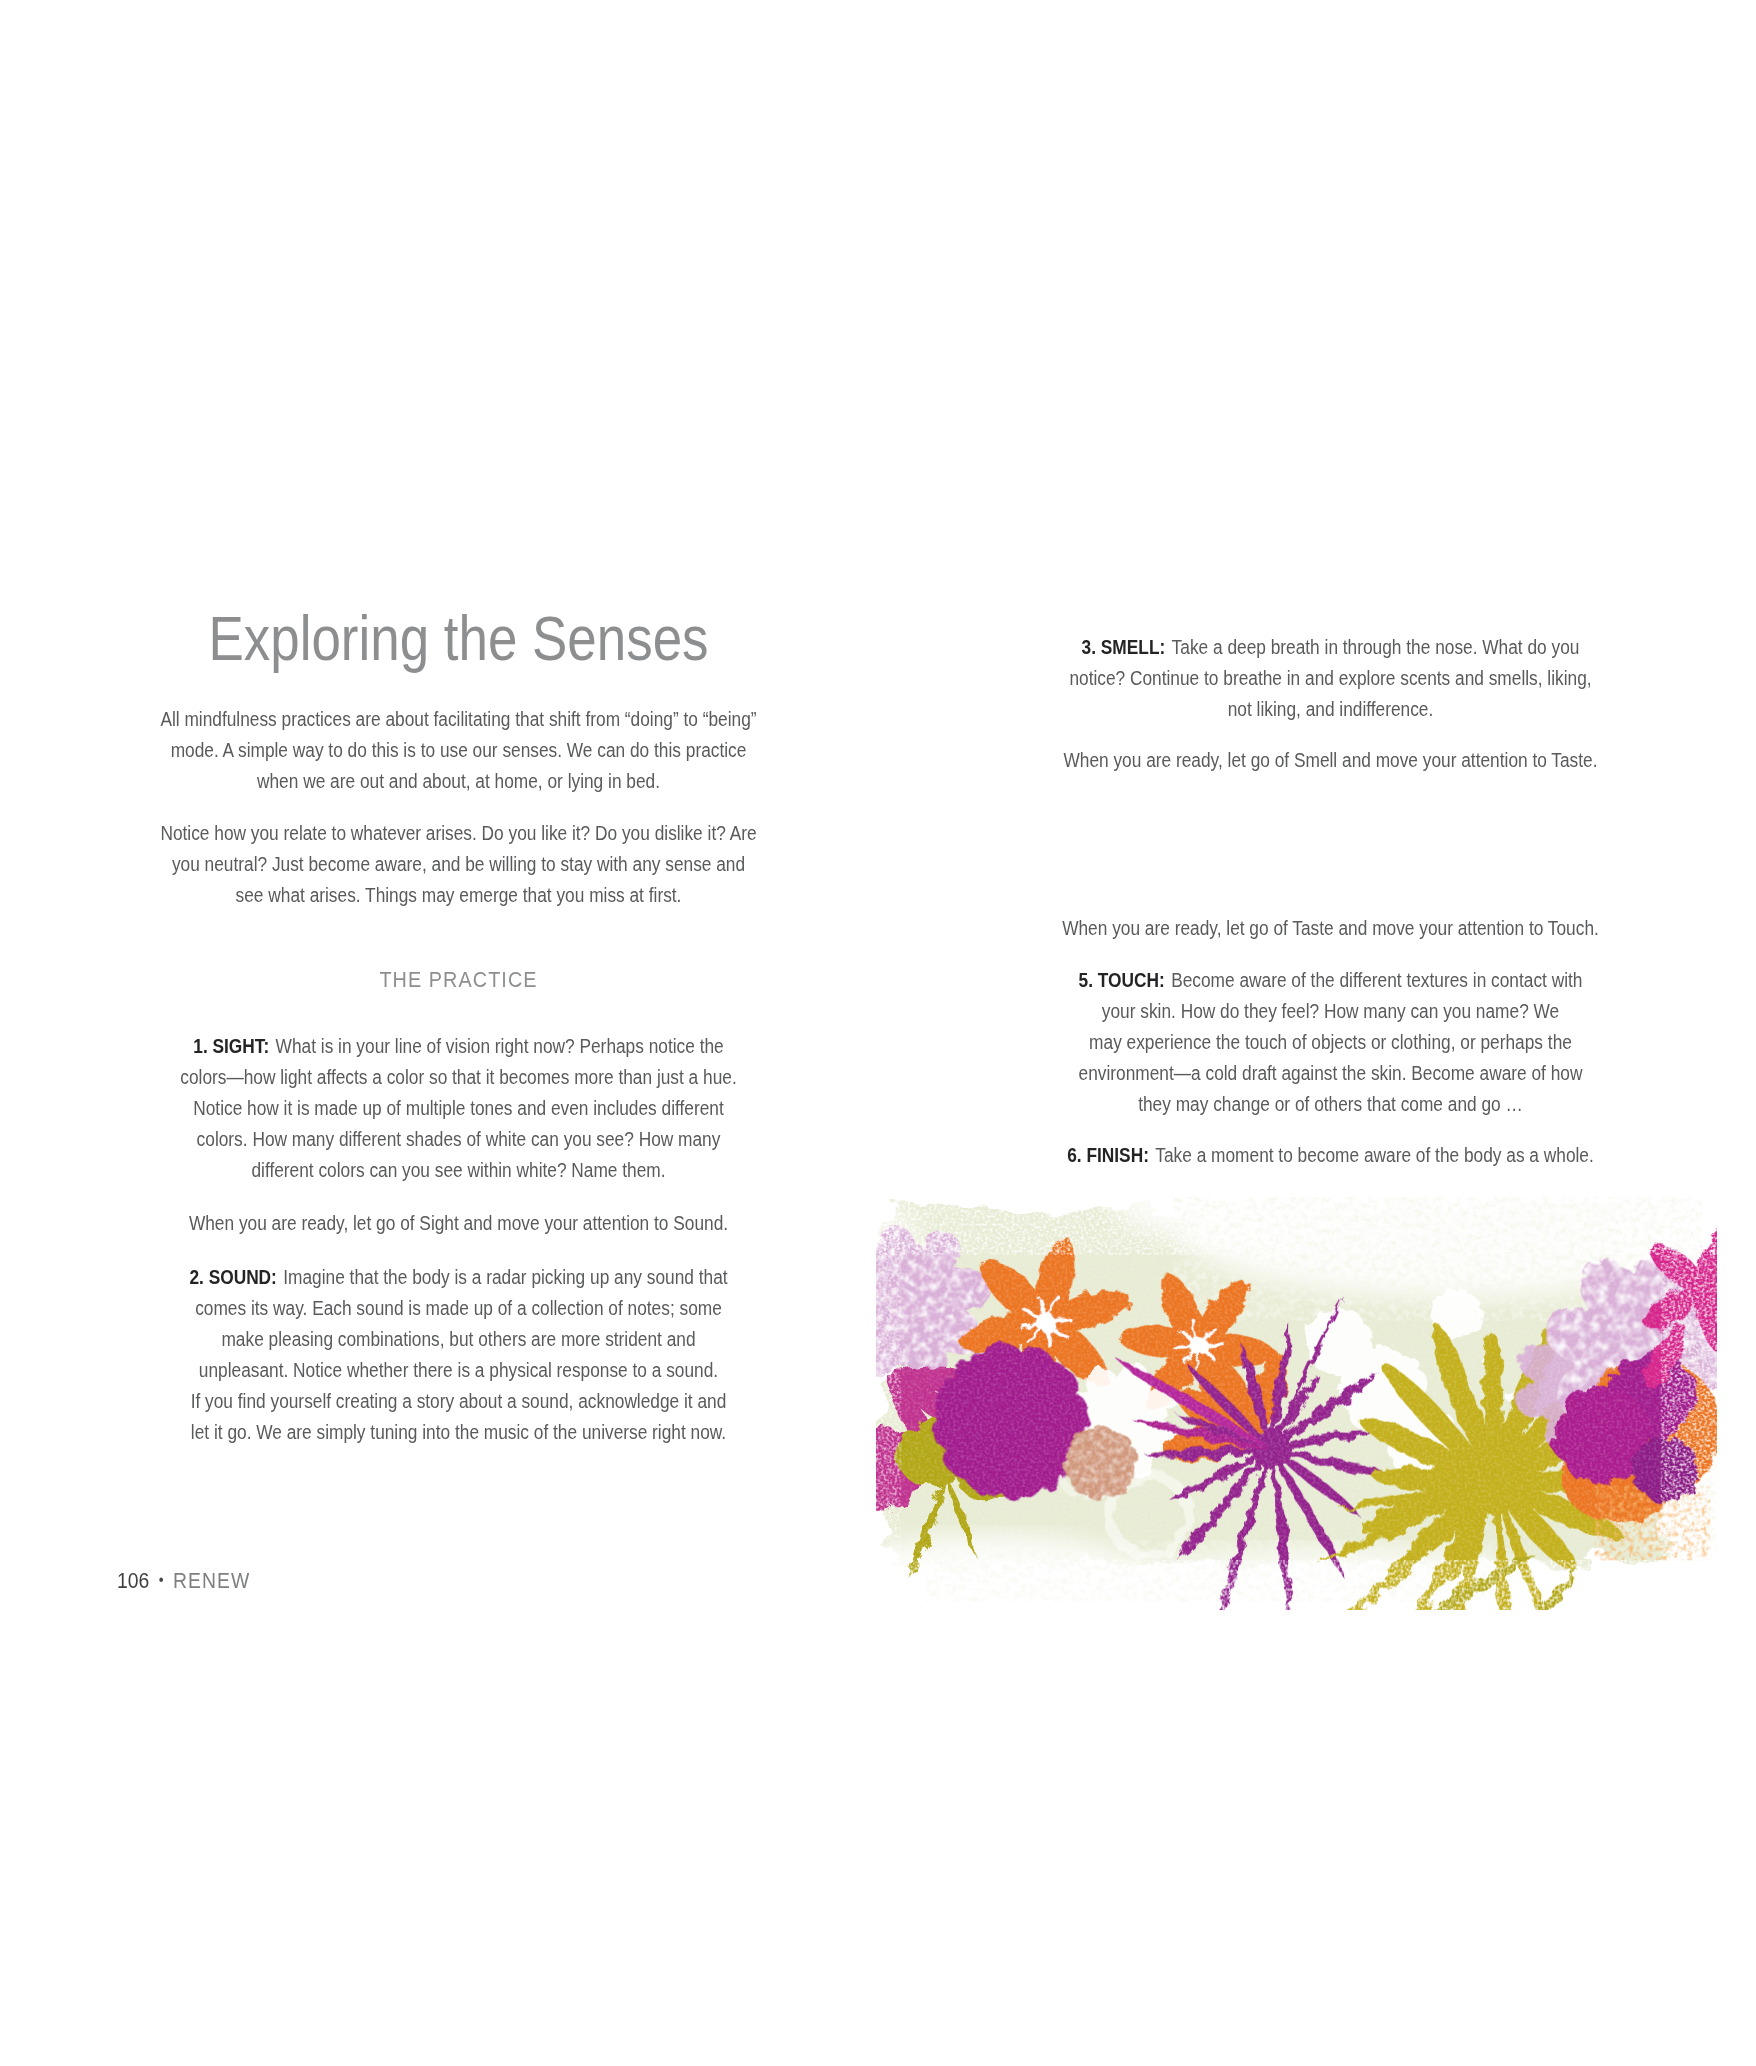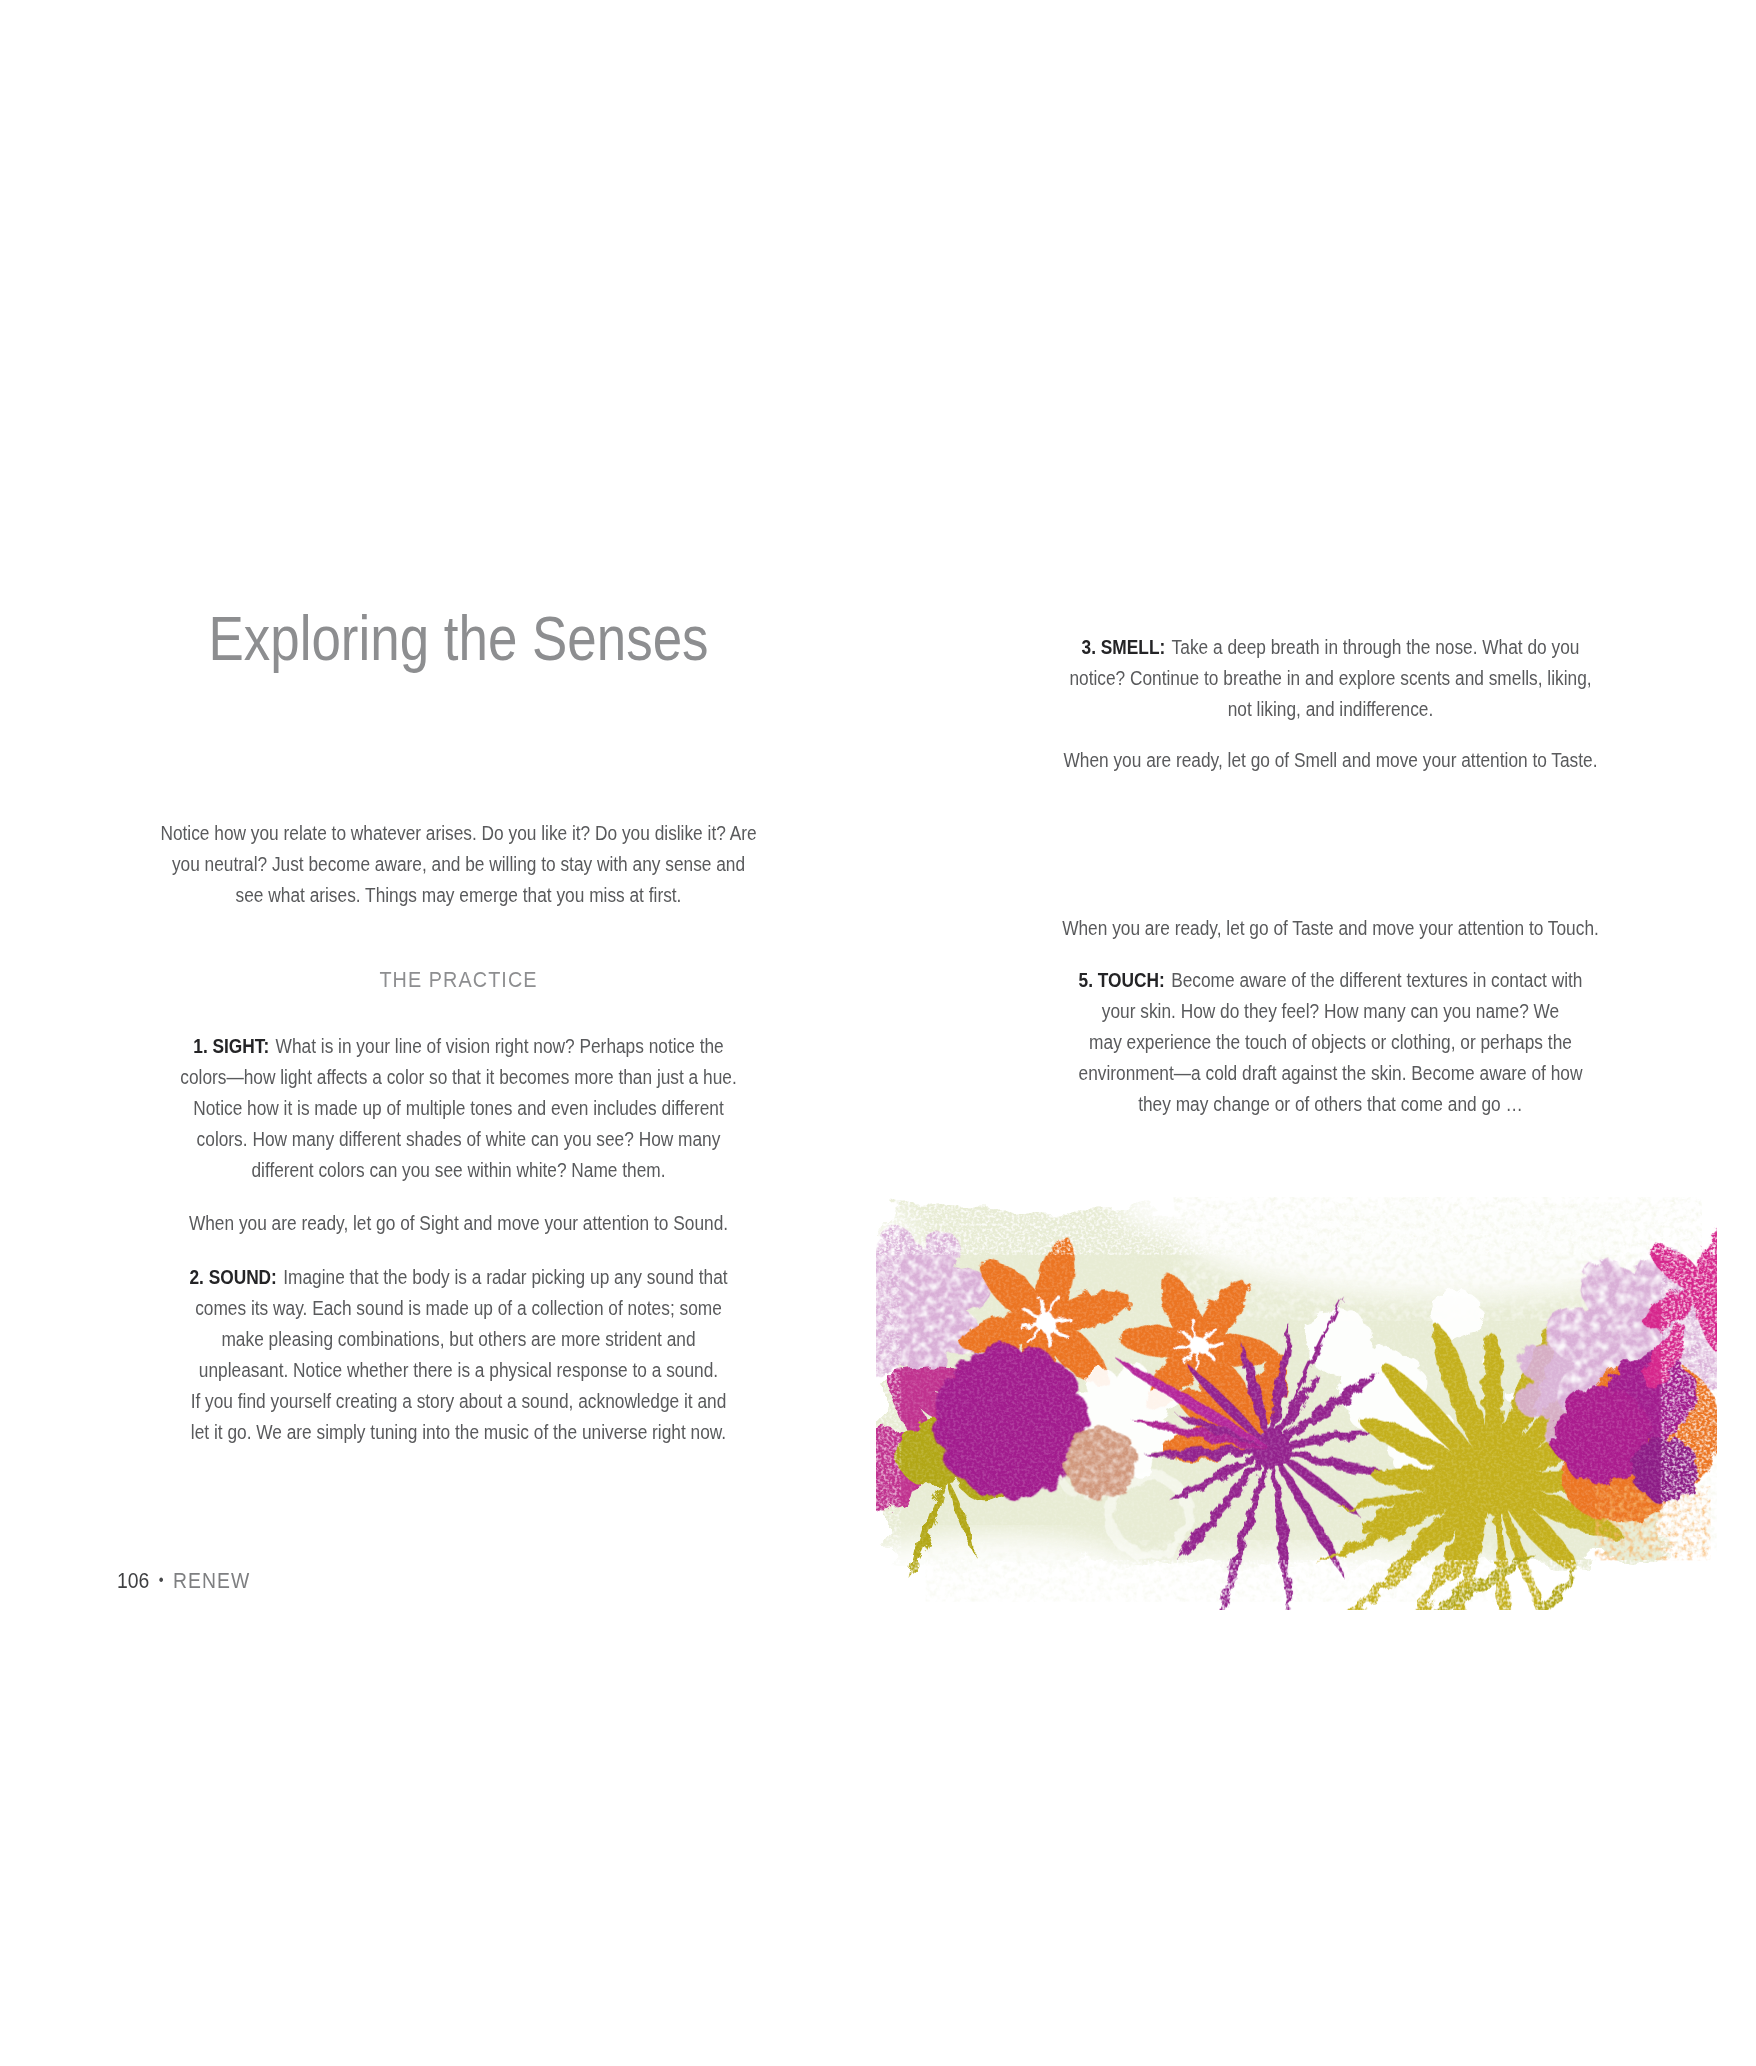--- a/index.html
+++ b/index.html
@@ -24,20 +24,25 @@
 </style>
 </head>
 <body>
 
 <div class="page">
 
   <div class="block lcol title" style="top:568px">
     <div class="line sx84">Exploring the Senses</div>
   </div>
 
+  <div class="block lcol" style="top:668px">
+    <div class="line">All mindfulness practices are about facilitating that shift from “doing” to “being”</div>
+    <div class="line">mode. A simple way to do this is to use our senses. We can do this practice</div>
+    <div class="line">when we are out and about, at home, or lying in bed.</div>
+  </div>
 
   <div class="block lcol" style="top:782px">
     <div class="line">Notice how you relate to whatever arises. Do you like it? Do you dislike it? Are</div>
     <div class="line">you neutral? Just become aware, and be willing to stay with any sense and</div>
     <div class="line">see what arises. Things may emerge that you miss at first.</div>
   </div>
 
   <div class="block lcol heading" style="top:925px">
     <div class="line sx90">THE PRACTICE</div>
   </div>
@@ -84,20 +89,23 @@
   </div>
 
   <div class="block rcol" style="top:929px">
     <div class="line"><span class="lbl">5. TOUCH:</span><span>Become aware of the different textures in contact with</span></div>
     <div class="line">your skin. How do they feel? How many can you name? We</div>
     <div class="line">may experience the touch of objects or clothing, or perhaps the</div>
     <div class="line">environment—a cold draft against the skin. Become aware of how</div>
     <div class="line">they may change or of others that come and go …</div>
   </div>
 
+  <div class="block rcol" style="top:1104px">
+    <div class="line"><span class="lbl">6. FINISH:</span><span>Take a moment to become aware of the body as a whole.</span></div>
+  </div>
 
   <div class="illo" role="img" aria-label="Grunge floral print: orange, magenta, purple, olive-yellow, lilac, salmon and white flowers on a pale green textured band">
     <svg viewBox="0 0 1018 500" xmlns="http://www.w3.org/2000/svg">
       <defs>
         <filter id="fRough" x="-15%" y="-15%" width="130%" height="130%">
           <feTurbulence type="fractalNoise" baseFrequency="0.021 0.034" numOctaves="4" seed="7" result="n"></feTurbulence>
           <feDisplacementMap in="SourceGraphic" in2="n" scale="48"></feDisplacementMap>
         </filter>
         <filter id="fPrint" x="-30%" y="-30%" width="160%" height="160%">
           <feTurbulence type="fractalNoise" baseFrequency="0.055" numOctaves="3" seed="4" result="n"></feTurbulence>

